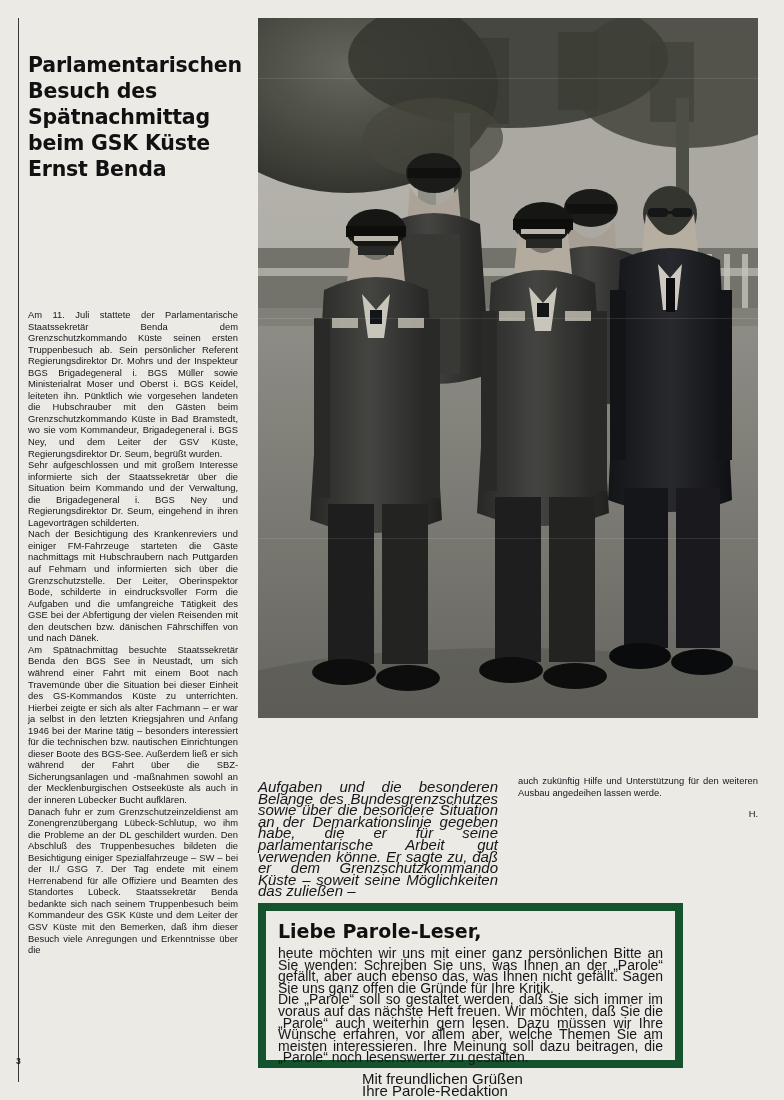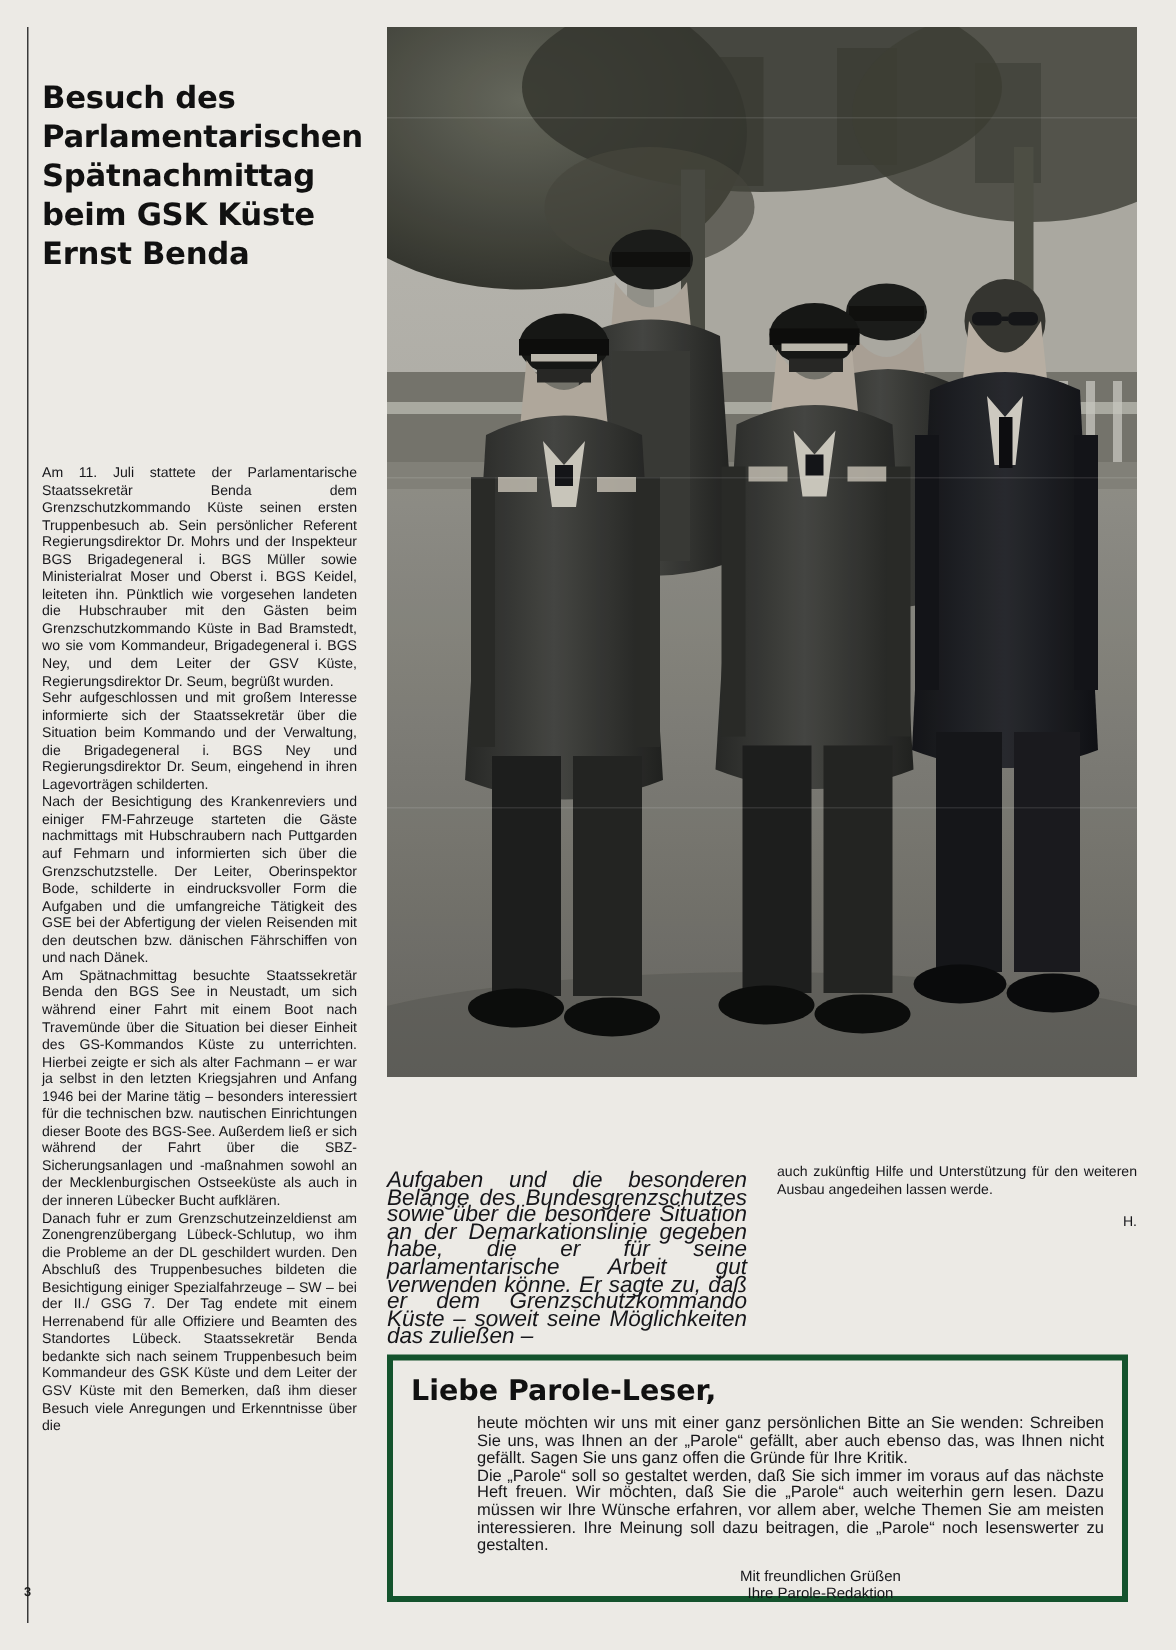--- a/index.html
+++ b/index.html
@@ -112,60 +112,58 @@
     text-align: right;
     margin-top: 2px;
     font-weight: normal;
   }
 
   
   .appeal-box {
     position: absolute;
     left: 258px;
     top: 903px;
-    width: 494px;
+    width: 425px;
     height: 165px;
-    border: 4px solid #14532d;
+    border: 8px solid #14532d;
     box-sizing: border-box;
     padding: 9px 12px 8px 12px;
     background: #eceae5;
   }
   .appeal-title {
     font-family: "DejaVu Sans", sans-serif;
     font-weight: bold;
     font-size: 19px;
     line-height: 22px;
     margin: 0 0 6px 0;
     color: #111;
   }
   .appeal-body {
-    font-size: 11px;
+    font-size: 14px;
     line-height: 11.6px;
     text-align: justify;
-    margin-left: 44px;
   }
   .appeal-body p { margin: 0; }
   .appeal-sign {
     margin-top: 9px;
     margin-left: 84px;
-    font-size: 10px;
+    font-size: 15px;
     line-height: 11.6px;
-    text-align: center;
   }
 </style>
 </head>
 <body>
 
 <div class="page">
 
   <div class="left-rule"></div>
 
   <div class="headline">
+    <div>Parlamentarischen</div>
     <div>Besuch des</div>
-    <div>Parlamentarischen</div>
     <div>Spätnachmittag</div>
     <div>beim GSK Küste</div>
     <div>Ernst Benda</div>
   </div>
 
   <div class="col-left">
     <p>Am 11. Juli stattete der Parlamentarische Staatssekretär Benda dem Grenzschutzkommando Küste seinen ersten Truppenbesuch ab. Sein persönlicher Referent Regierungsdirektor Dr. Mohrs und der Inspekteur BGS Brigadegeneral i. BGS Müller sowie Ministerialrat Moser und Oberst i. BGS Keidel, leiteten ihn. Pünktlich wie vorgesehen landeten die Hubschrauber mit den Gästen beim Grenzschutzkommando Küste in Bad Bramstedt, wo sie vom Kommandeur, Brigadegeneral i. BGS Ney, und dem Leiter der GSV Küste, Regierungsdirektor Dr. Seum, begrüßt wurden.</p>
     <p>Sehr aufgeschlossen und mit großem Interesse informierte sich der Staatssekretär über die Situation beim Kommando und der Verwaltung, die Brigadegeneral i. BGS Ney und Regierungsdirektor Dr. Seum, eingehend in ihren Lagevorträgen schilderten.</p>
     <p>Nach der Besichtigung des Krankenreviers und einiger FM-Fahrzeuge starteten die Gäste nachmittags mit Hubschraubern nach Puttgarden auf Fehmarn und informierten sich über die Grenzschutzstelle. Der Leiter, Oberinspektor Bode, schilderte in eindrucksvoller Form die Aufgaben und die umfangreiche Tätigkeit des GSE bei der Abfertigung der vielen Reisenden mit den deutschen bzw. dänischen Fährschiffen von und nach Dänek.</p>
     <p>Am Spätnachmittag besuchte Staatssekretär Benda den BGS See in Neustadt, um sich während einer Fahrt mit einem Boot nach Travemünde über die Situation bei dieser Einheit des GS-Kommandos Küste zu unterrichten. Hierbei zeigte er sich als alter Fachmann – er war ja selbst in den letzten Kriegsjahren und Anfang 1946 bei der Marine tätig – besonders interessiert für die technischen bzw. nautischen Einrichtungen dieser Boote des BGS-See. Außerdem ließ er sich während der Fahrt über die SBZ-Sicherungsanlagen und -maßnahmen sowohl an der Mecklenburgischen Ostseeküste als auch in der inneren Lübecker Bucht aufklären.</p>

